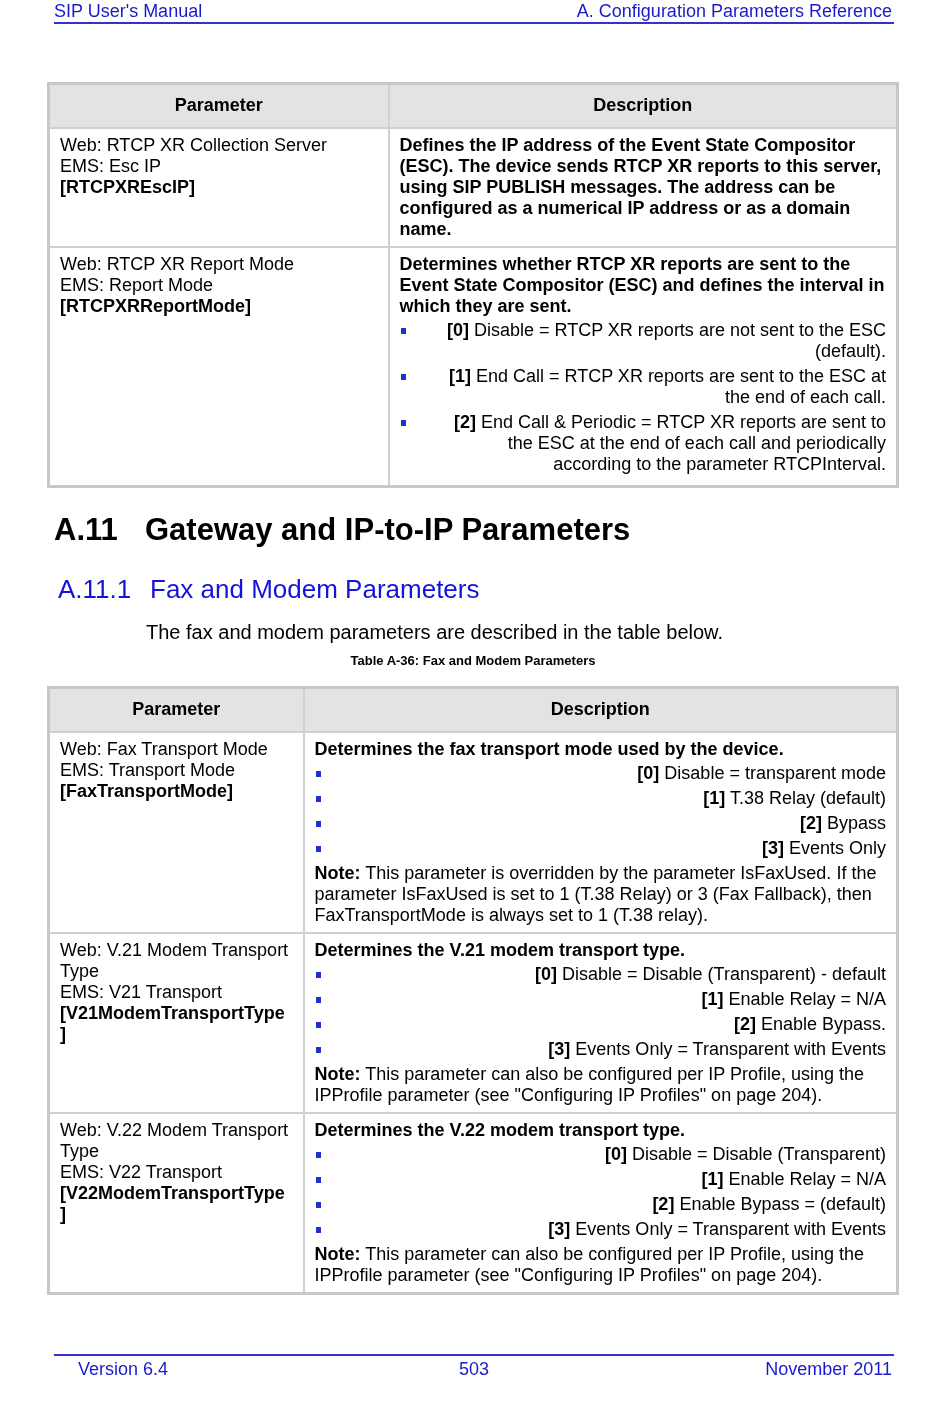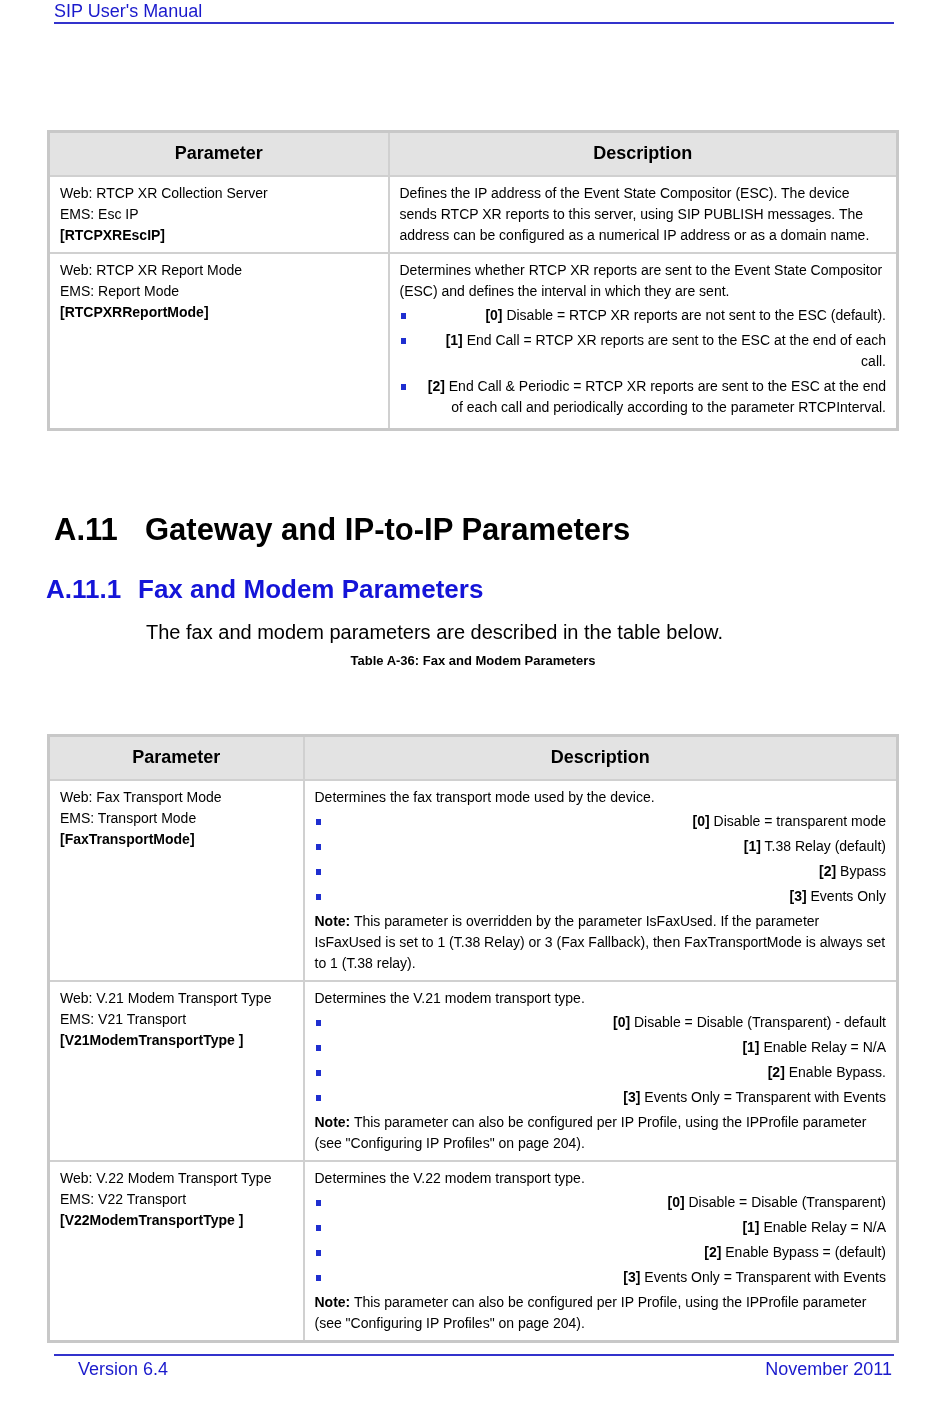--- a/index.html
+++ b/index.html
@@ -10,52 +10,53 @@
     .page-header .left, .page-header .right { position: absolute; top: 0; font-size: 18px; color: #1a1acc; line-height: 22px; }
     .page-header .left { left: 0; }
     .page-header .right { right: 2px; }
 
     .page-footer { position: absolute; left: 54px; right: 56px; top: 1354px; height: 30px; border-top: 2px solid #3333cc; }
     .page-footer span { position: absolute; top: 2px; font-size: 18px; color: #1a1acc; line-height: 22px; }
     .page-footer .left { left: 0; margin-left: 24px; }
     .page-footer .center { left: 0; right: 0; text-align: center; }
     .page-footer .right { right: 2px; }
 
-    table.params { position: absolute; border-collapse: collapse; border: 3px solid #c8c8c8; background: #fff; margin-top: 48px; }
+    table.params { position: absolute; border-collapse: collapse; border: 3px solid #c8c8c8; background: #fff; }
     table.params th, table.params td { border: 2px solid #d0d0d0; vertical-align: top; }
     table.params th { background: #e3e3e3; font-weight: bold; font-size: 18px; text-align: center; height: 44px; vertical-align: middle; }
-    table.params td { padding: 6px 10px 6px 10px; font-size: 14px; line-height: 21px; }
+    table.params td { padding: 6px 10px 6px 10px; font-size: 18px; line-height: 21px; }
     .pname { display: block; }
     .pkey { display: block; font-weight: bold; }
-    .desc-line { display: block; }
+    .desc-line { display: block; font-weight: bold; }
     ul.opts { list-style: none; margin: 3px 0 3px 0; text-align: right; }
     ul.opts li { position: relative; padding-left: 26px; margin-bottom: 4px; line-height: 21px; }
     ul.opts li .bullet { position: absolute; left: 1px; top: 8px; width: 5px; height: 6px; background: #1f2fd0; }
     ul.opts li b { font-weight: bold; }
     .note { display: block; margin-top: 4px; }
     .note b { font-weight: bold; }
     .link { color: #000000; }
 
     #table1 { left: 47px; top: 82px; width: 852px; }
     #table1 col.c1 { width: 340px; }
     #table2 { left: 47px; top: 686px; width: 852px; }
     #table2 col.c1 { width: 255px; }
 
     .h1 { position: absolute; left: 54px; top: 512px; font-size: 31px; font-weight: bold; color: #000000; }
     .h1 .num { display: inline-block; width: 91px; }
-    .h2 { position: absolute; left: 46px; top: 574px; font-size: 26px; font-weight: bold; color: #1414d8; }
+    .h2 { position: absolute; left: 58px; top: 574px; font-size: 26px; font-weight: normal; color: #1414d8; }
     .h2 .num { display: inline-block; width: 92px; }
     .intro { position: absolute; left: 146px; top: 621px; font-size: 20px; }
     .caption { position: absolute; left: 0; width: 946px; top: 653px; text-align: center; font-size: 13px; font-weight: bold; }
   </style>
 </head>
 <body>
 
 <div class="page-header">
   <span class="left">SIP User's Manual</span>
+  <span class="right">A. Configuration Parameters Reference</span>
 </div>
 
 <table class="params" id="table1">
   <colgroup>
       <col class="c1">
       <col>
     </colgroup>
   <tbody>
       <tr>
     <th>Parameter</th>
@@ -160,14 +161,15 @@
         <li><span class="bullet"></span><b>[3]</b><span> Events Only = Transparent with Events</span></li>
       </ul>
       <span class="note"><b>Note:</b><span> This parameter can also be configured per IP Profile, using the IPProfile parameter (see "Configuring IP Profiles" on page </span><span class="link">204</span><span>).</span></span>
     </td>
   </tr>
 </tbody>
   </table>
 
 <div class="page-footer">
   <span class="left">Version 6.4</span>
+  <span class="center">503</span>
   <span class="right">November 2011</span>
 </div>
 
 </body></html>

